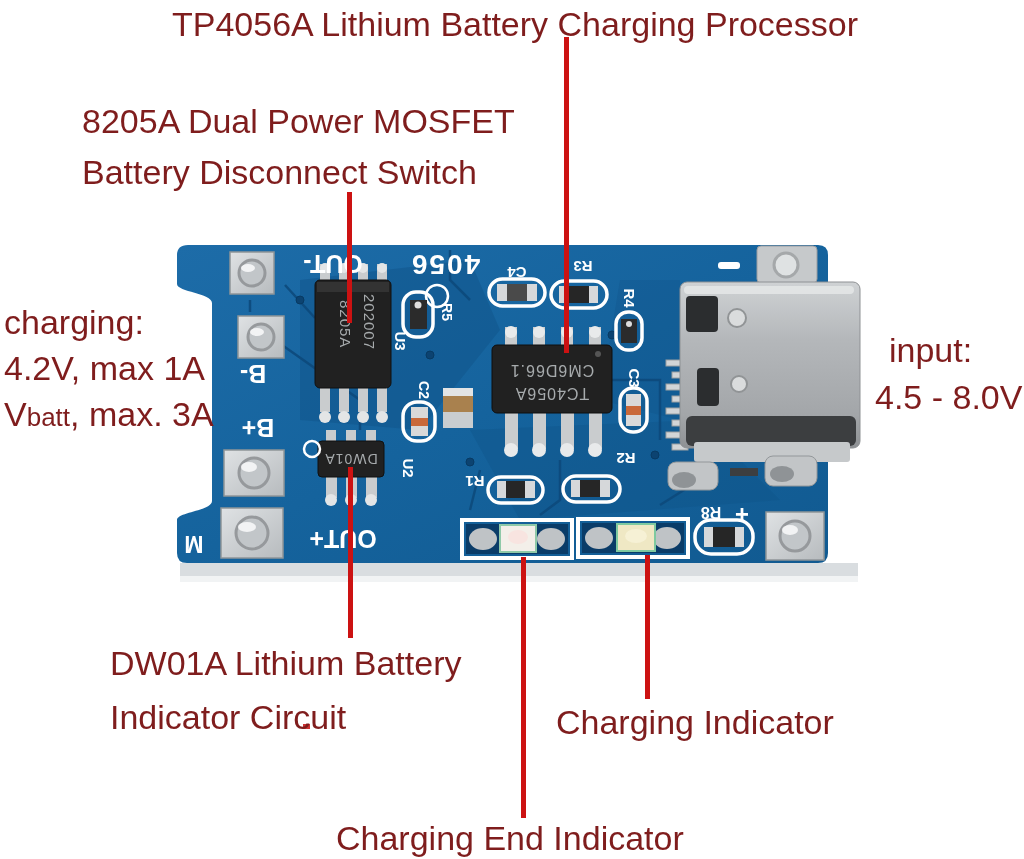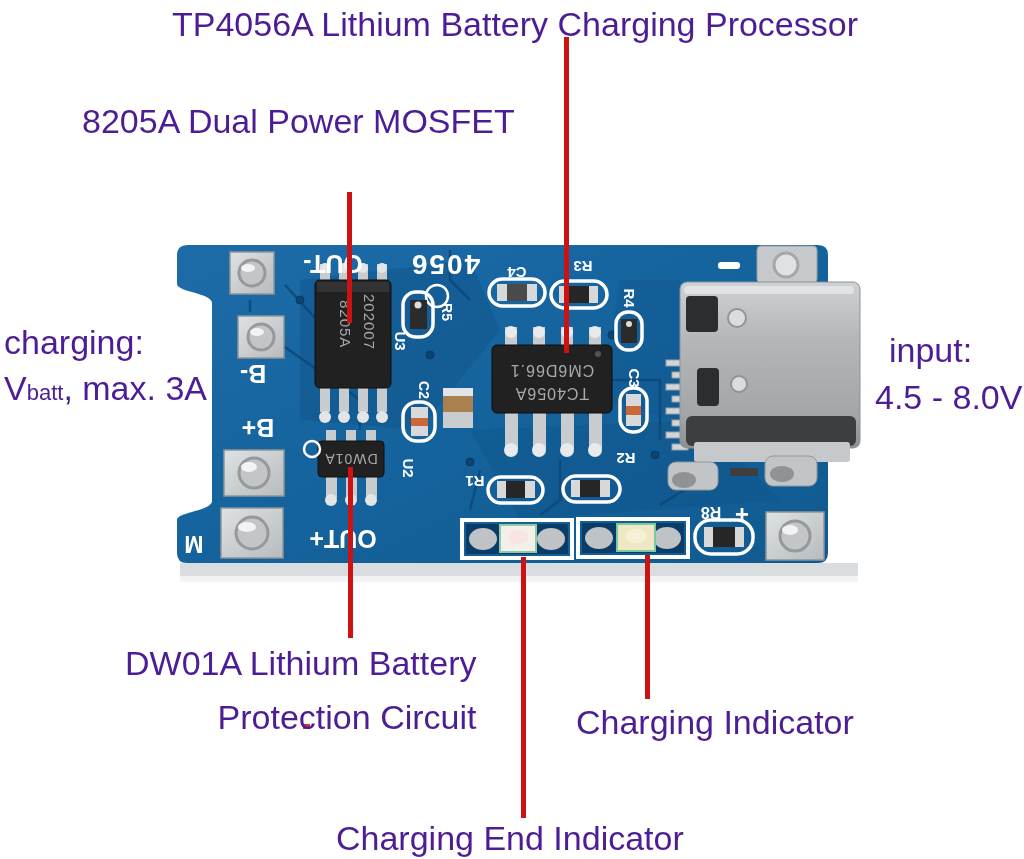--- a/index.html
+++ b/index.html
@@ -1,27 +1,27 @@
 <!DOCTYPE html>
 <html><head>
 <meta charset="utf-8">
 <style>
   html,body{margin:0;padding:0;background:#fff;}
   .canvas{position:relative;width:1024px;height:859px;background:#ffffff;overflow:hidden;
           font-family:"Liberation Sans",sans-serif;}
-  .ann{position:absolute;color:#4c1d95;font-size:34px;line-height:46px;white-space:nowrap;}
-  .ann .sub{font-size:22px;}
+  .ann{position:absolute;color:#7f1d1d;font-size:34px;line-height:46px;white-space:nowrap;}
+  .ann .sub{font-size:26px;}
   .redline{position:absolute;width:5px;background:#cc1212;}
   .pcb-svg{position:absolute;left:0;top:0;}
   .t-title{left:172px;top:1px;}
   .t-mosfet{left:82px;top:96px;line-height:51px;}
-  .t-chspec{left:4px;top:299px;line-height:46px;margin-top:20px;}
+  .t-chspec{left:4px;top:299px;line-height:46px;}
   .t-input{left:863px;top:327px;line-height:47px;}
-  .t-dw01a{left:125px;top:636px;line-height:54px;text-align:right;}
-  .t-chind{left:556px;top:699px;margin-left:20px;}
+  .t-dw01a{left:110px;top:636px;line-height:54px;}
+  .t-chind{left:556px;top:699px;}
   .t-chend{left:336px;top:815px;}
   .redtick{position:absolute;left:303px;top:724px;width:7px;height:5px;background:#cc3333;}
   svg text{font-family:"Liberation Sans",sans-serif;}
   .silk{fill:#ffffff;font-weight:bold;}
   .chiptxt{fill:#a7abad;letter-spacing:1px;}
 </style>
 </head>
 <body>
 
 <div class="canvas">
@@ -291,33 +291,35 @@
   <div class="redline" style="left:347px;top:192px;height:131px;"></div>
   <div class="redline" style="left:348px;top:467px;height:171px;"></div>
   <div class="redline" style="left:521px;top:557px;height:261px;"></div>
   <div class="redline" style="left:645px;top:555px;height:144px;"></div>
   <div class="redtick"></div>
 
   <div class="ann t-title">TP4056A Lithium Battery Charging Processor</div>
 
   <div class="ann t-mosfet">
     <div>8205A Dual Power MOSFET</div>
+    <div>Battery Disconnect Switch</div>
   </div>
 
   <div class="ann t-chspec">
     <div>charging:</div>
+    <div>4.2V, max 1A</div>
     <div><span>V</span><span class="sub">batt</span><span>, max. 3A</span></div>
   </div>
 
   <div class="ann t-input">
     <div style="padding-left:26px;">input:</div>
     <div style="padding-left:12px;">4.5 - 8.0V</div>
   </div>
 
   <div class="ann t-dw01a">
     <div>DW01A Lithium Battery</div>
-    <div>Protection Circuit</div>
+    <div>Indicator Circuit</div>
   </div>
 
   <div class="ann t-chind">Charging Indicator</div>
   <div class="ann t-chend">Charging End Indicator</div>
 
 </div>
 
 </body></html>

